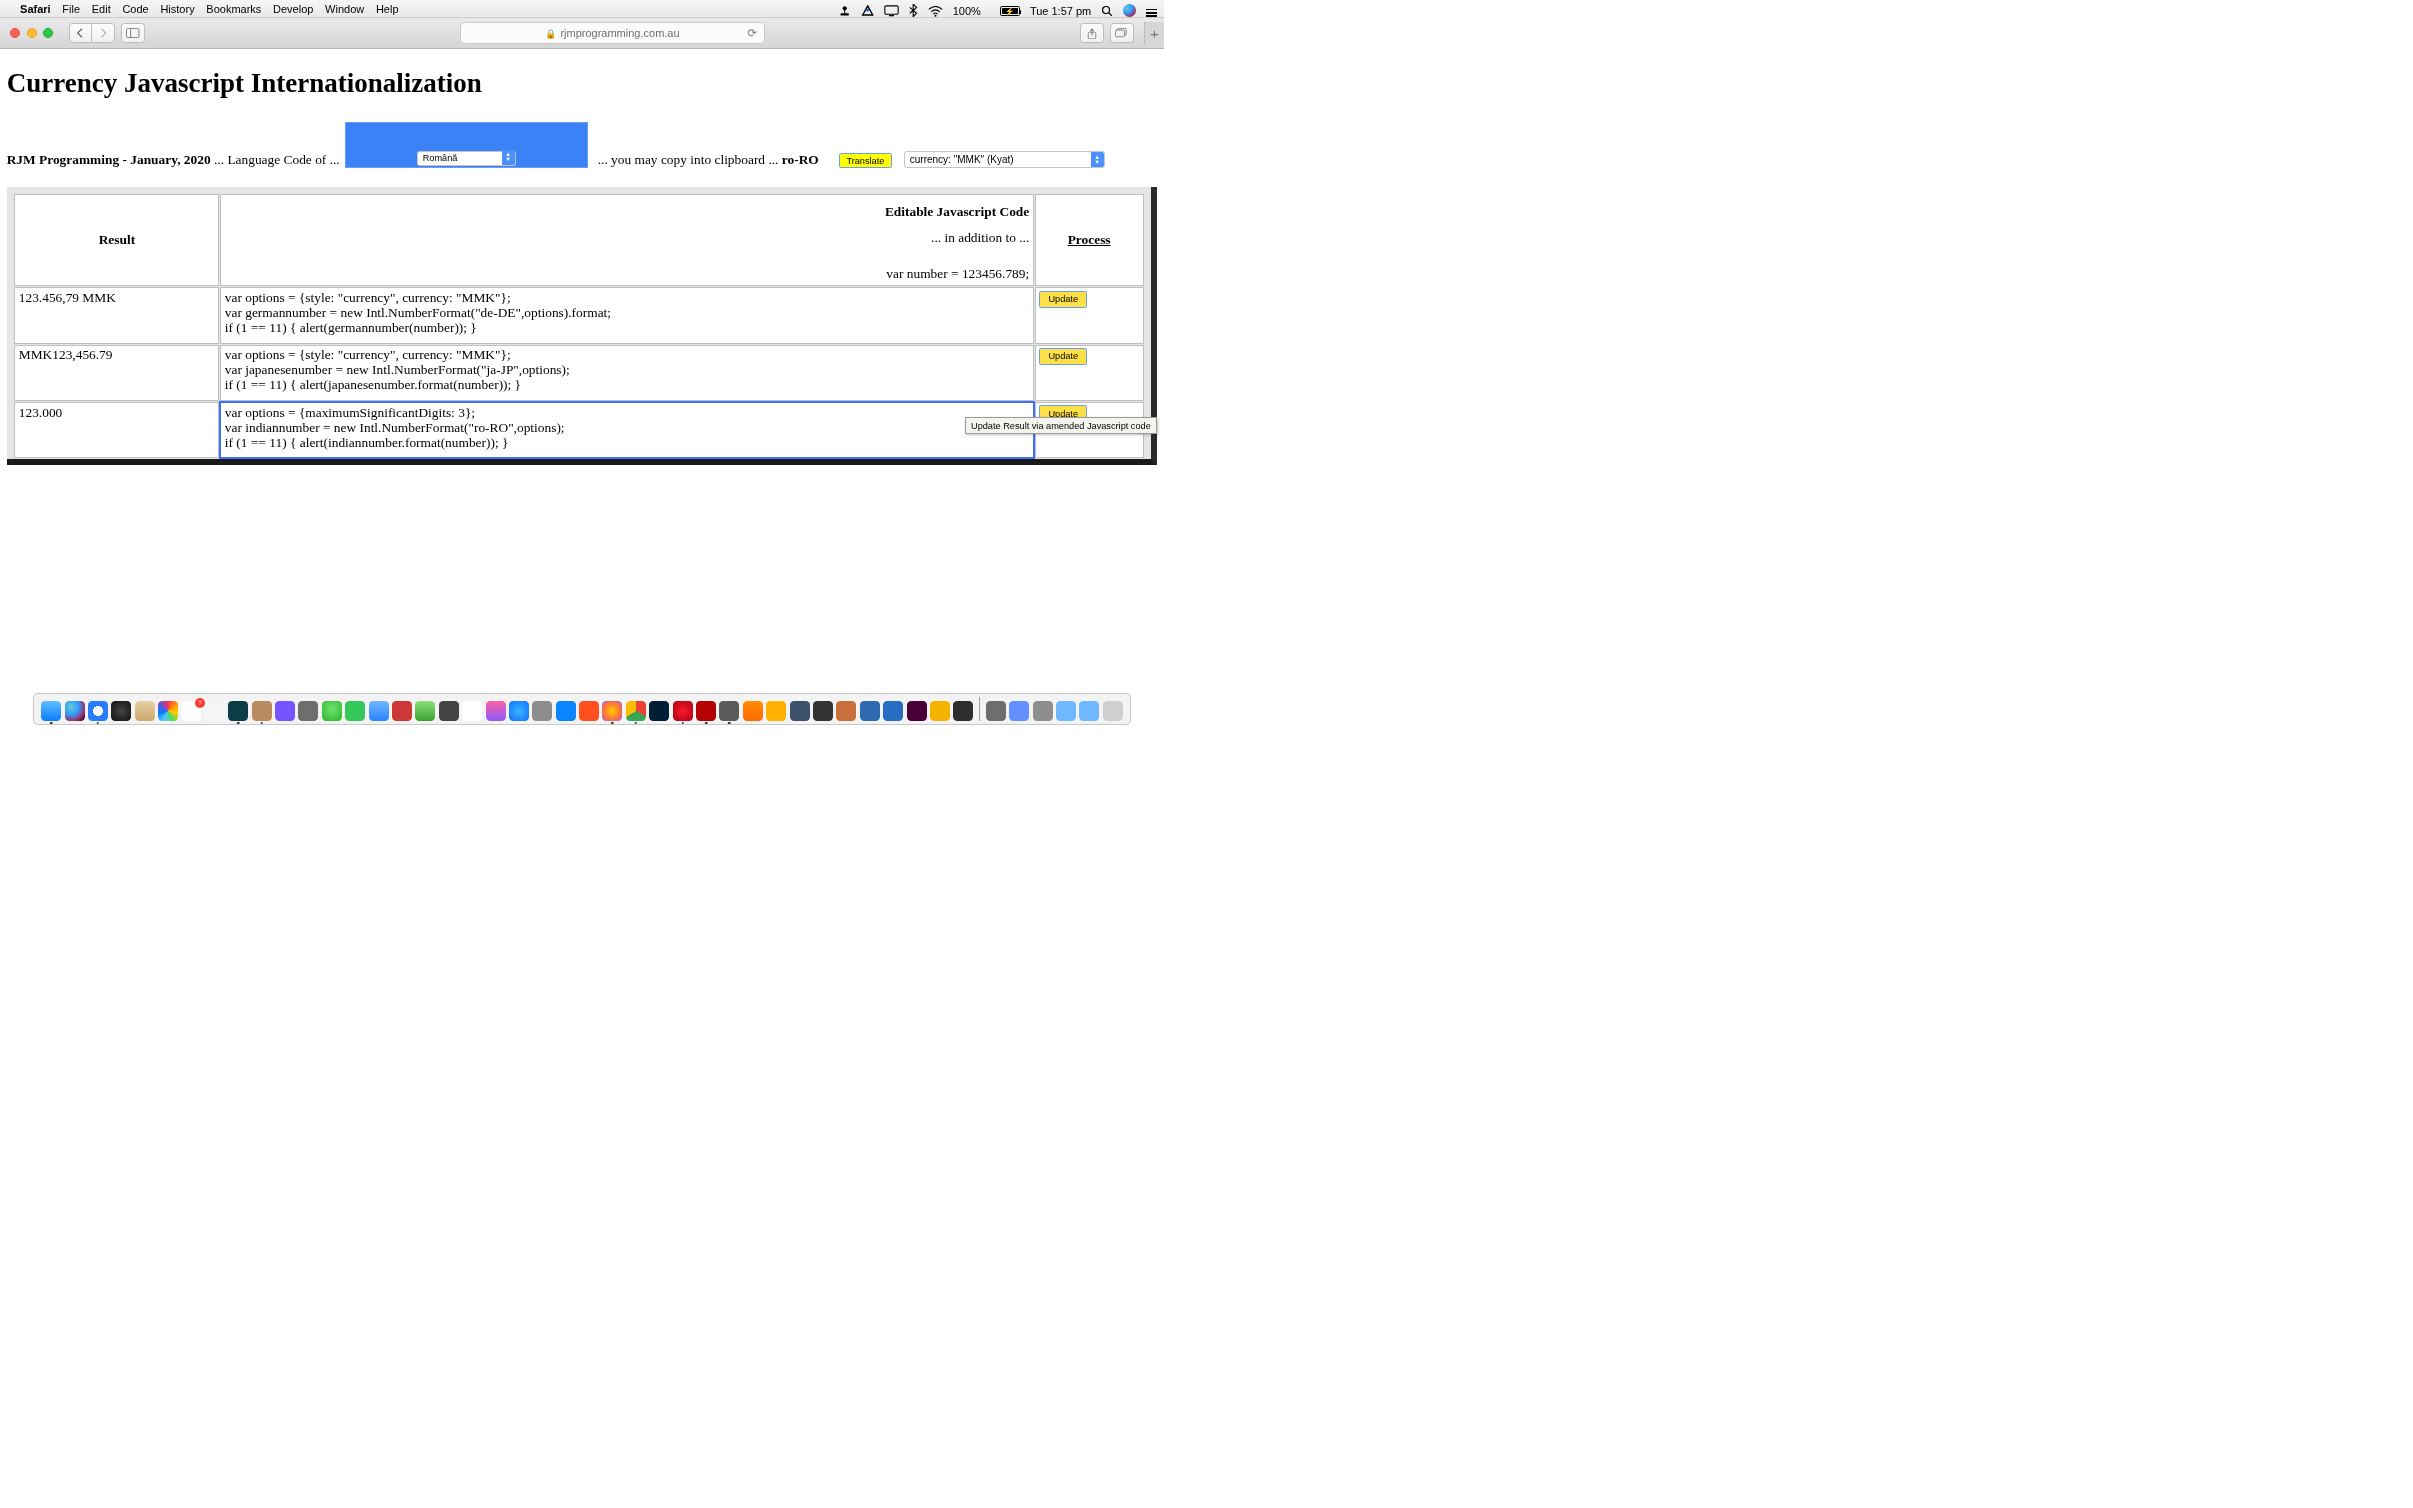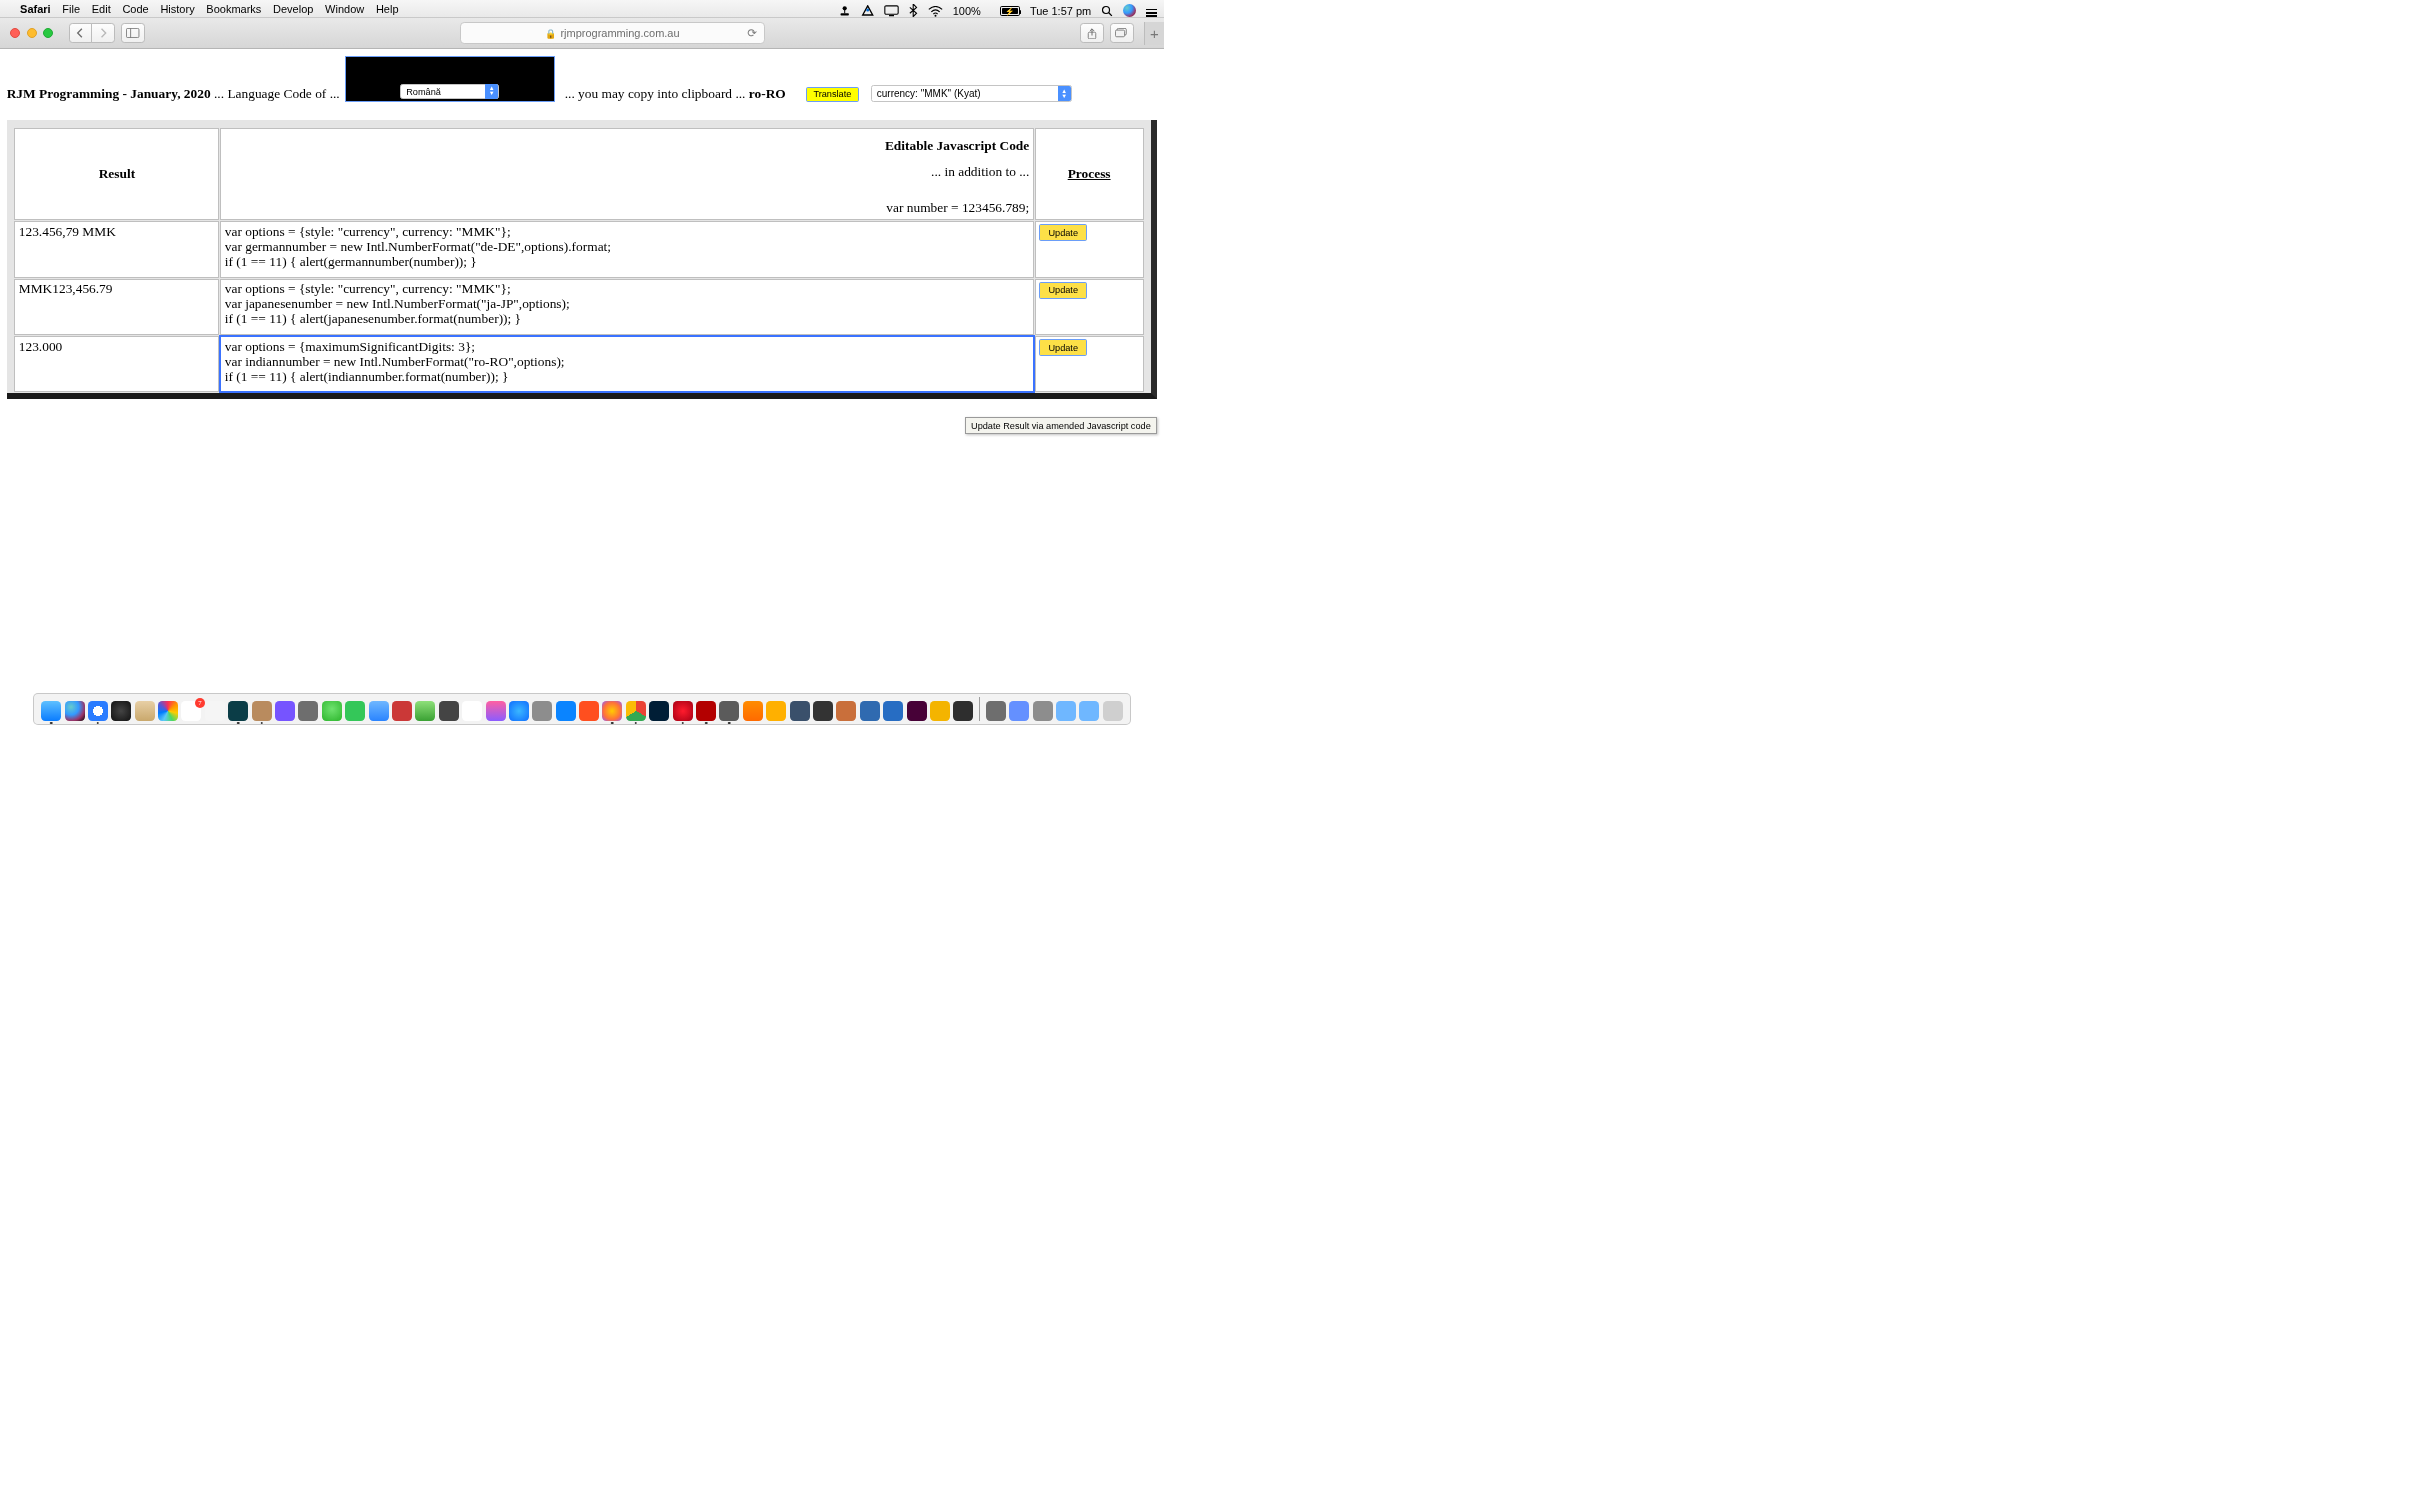--- a/index.html
+++ b/index.html
@@ -78,22 +78,22 @@
   
   .page { padding: 6.7px 6.7px 0 6.7px; font-family: "Times New Roman", Times, serif; }
   .page h1 { font-size: 27px; margin: 11.7px 0 23.5px 0; font-weight: 700; }
   .controls-row {
     display: flex; align-items: flex-end; gap: 5px; flex-wrap: nowrap;
     font-size: 13.4px;
   }
   .controls-row .lead { font-weight: 700; }
   .controls-row .sublead { font-weight: 400; }
   .orange-box {
-    width: 210px; height: 46px;
-    background: #000000;
+    width: 243px; height: 46px;
+    background: #3b82f6;
     border: 1.7px solid #6a9df8;
     display: flex; align-items: flex-end; justify-content: center;
     padding-bottom: 1.7px;
     margin-left: 0;
   }
   .mac-select {
     -webkit-appearance: none; appearance: none;
     border: 0.8px solid #c4c4c4; border-radius: 2.5px;
     background: #fff; height: 15px;
     font-size: 9.2px; padding: 0 18.4px 0 5px;
@@ -319,20 +319,21 @@
   <span class="tb-btn">
     <svg width="13.4" height="10" viewBox="0 0 16 12">
         <rect x="2.5" y="0.5" width="11" height="8" rx="1.5" fill="none" stroke="#6e6e6e"></rect>
         <rect x="0.5" y="2.5" width="11" height="8" rx="1.5" fill="#f2f2f2" stroke="#6e6e6e"></rect>
       </svg>
   </span>
   <span class="tabplus">+</span>
 </div>
 
 <div class="page">
+  <h1>Currency Javascript Internationalization</h1>
 
   <div class="controls-row">
     <span>
       <span class="lead">RJM Programming - January, 2020</span><span class="sublead"> ... Language Code of ...</span>
     </span>
 
     <div class="orange-box">
       <span class="select-wrap">
         <select class="mac-select" style="width:99px">
           <option>Română</option>

